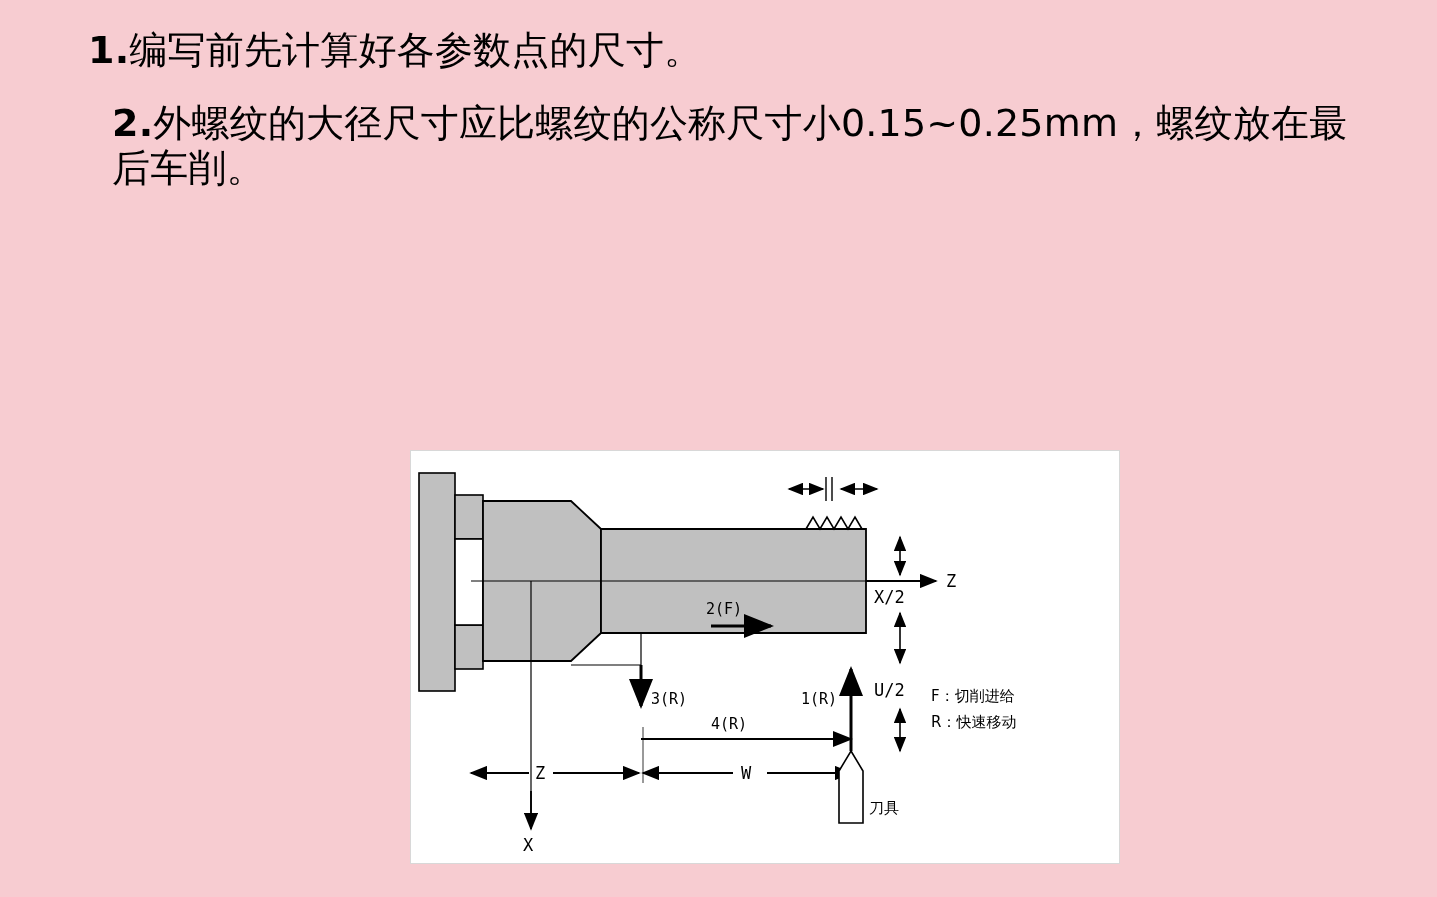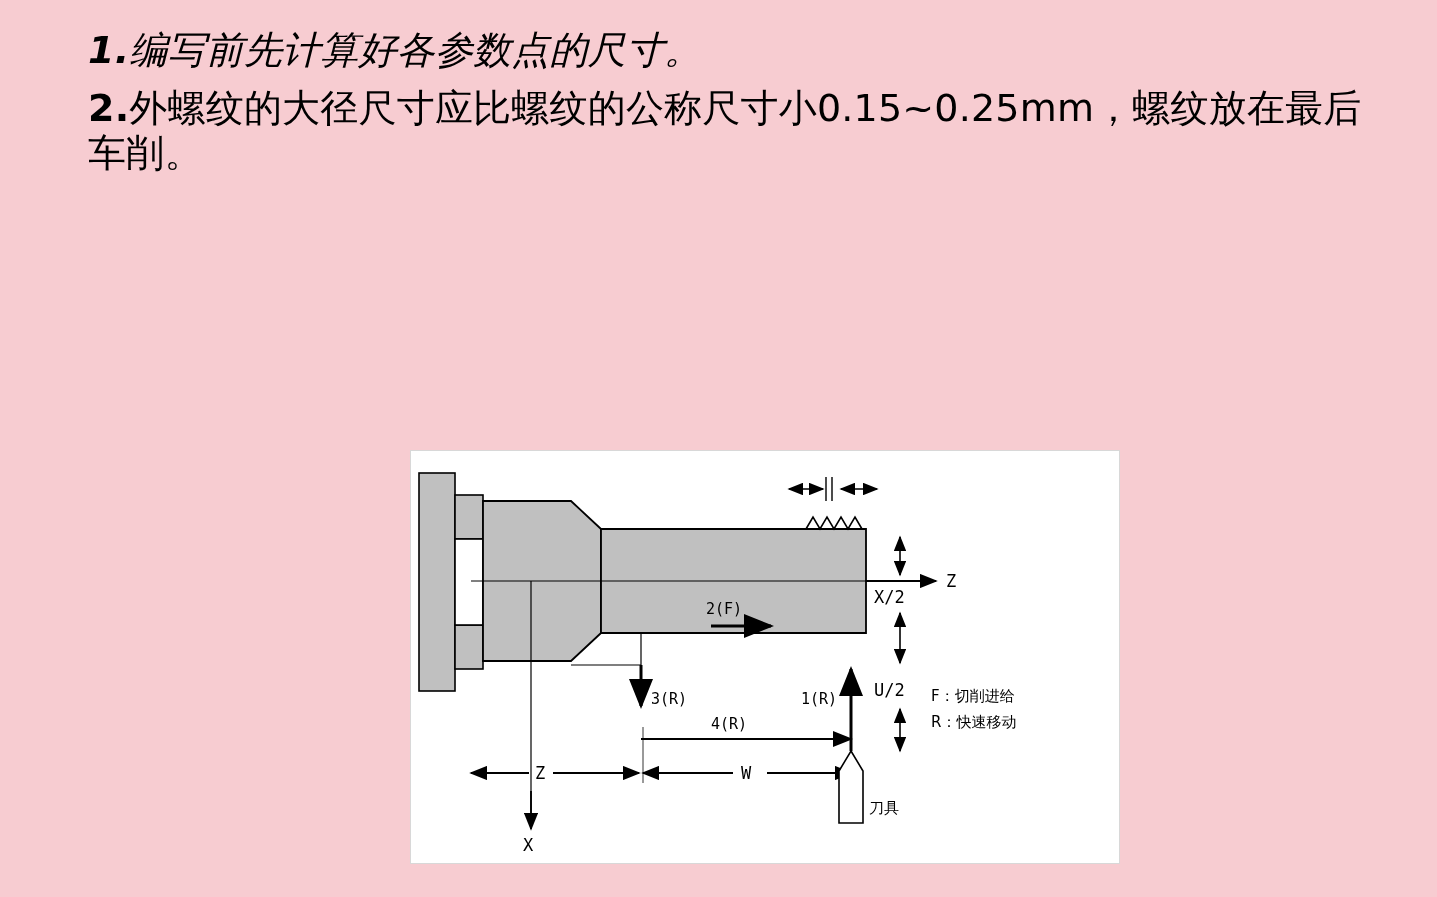--- a/index.html
+++ b/index.html
@@ -28,22 +28,22 @@
   }
   .para {
     font-size: 38px;
     line-height: 1.18;
     margin-bottom: 22px;
     letter-spacing: 0.2px;
   }
   .para .num {
     font-weight: bold;
   }
-  .para.p1 { margin-bottom: 13px; font-style: italic; }
-  .para.p2 { margin-bottom: 26px; }
+  .para.p1 { margin-bottom: 28px; }
+  .para.p2 { margin-bottom: 26px; margin-left: 24px; }
   .para.p3 { margin-bottom: 0; }
   .figure-wrap {
     position: absolute;
     left: 410px;
     top: 450px;
     width: 708px;
     height: 412px;
     background: #ffffff;
     border: 1px solid #d8d8d8;
   }

